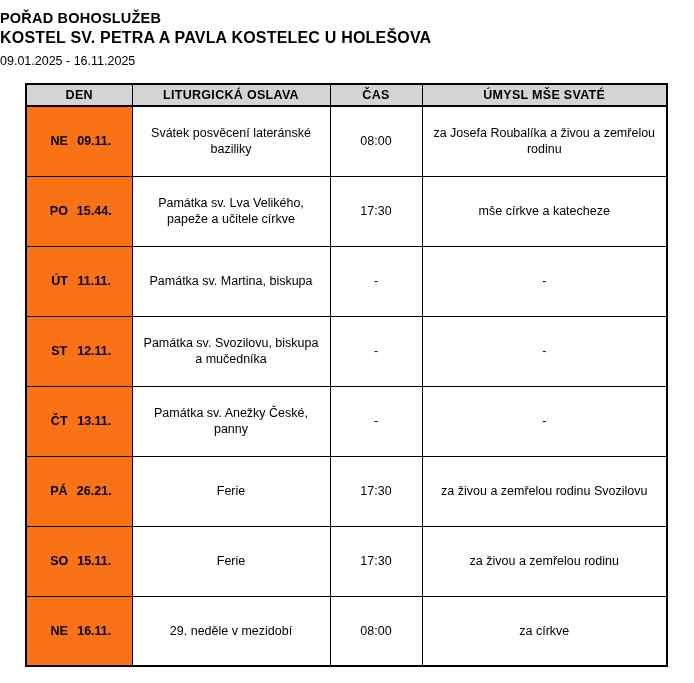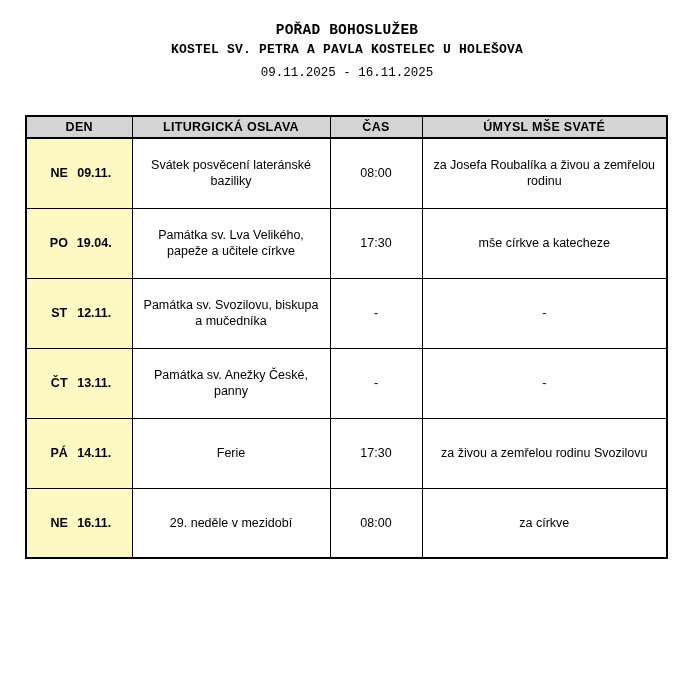--- a/index.html
+++ b/index.html
@@ -14,44 +14,42 @@
     color: #000000;
     overflow: hidden;
   }
   .page {
     width: 694px;
     height: 683px;
     position: relative;
     box-sizing: border-box;
   }
   .header {
-    text-align: center;
-    padding-top: 20px;
-    font-family: Liberation Mono, monospace;
+    padding-top: 8px;
   }
   .header .line1 {
     font-size: 14.5px;
     font-weight: bold;
     letter-spacing: 0.2px;
     line-height: 20px;
   }
   .header .line2 {
-    font-size: 13px;
+    font-size: 16px;
     font-weight: bold;
     letter-spacing: 0.2px;
     line-height: 20px;
   }
   .header .line3 {
     font-size: 12.5px;
     font-weight: normal;
     line-height: 20px;
     padding-top: 3px;
   }
   .table-wrap {
-    margin: 32px auto 0 auto;
+    margin: 12px auto 0 auto;
     width: 644px;
   }
   table.schedule {
     border-collapse: collapse;
     width: 643px;
     table-layout: fixed;
     border: 2px solid #000000;
   }
   table.schedule th,
   table.schedule td {
@@ -75,21 +73,21 @@
   col.c-intent { width: 245px; }
 
   table.schedule tbody td {
     height: 70px;
     font-size: 12.5px;
     line-height: 16px;
     text-align: center;
     padding: 4px 6px;
   }
   td.day {
-    background: #fef9c3;
+    background: #f97316;
     font-weight: bold;
     text-align: left;
     padding-left: 8px;
     font-size: 13px;
     white-space: nowrap;
   }
   td.day .dow {
     display: inline-block;
     min-width: 24px;
   }
@@ -102,21 +100,21 @@
   td.intent { }
 </style>
 </head>
 <body>
 
 <div class="page">
 
   <div class="header">
     <div class="line1">POŘAD BOHOSLUŽEB</div>
     <div class="line2">KOSTEL SV. PETRA A PAVLA KOSTELEC U HOLEŠOVA</div>
-    <div class="line3">09.11.2025 - 16.11.2025</div>
+    <div class="line3">09.01.2025 - 16.11.2025</div>
   </div>
 
   <div class="table-wrap">
     <table class="schedule">
       <colgroup>
         <col class="c-day">
         <col class="c-feast">
         <col class="c-time">
         <col class="c-intent">
       </colgroup>
@@ -134,27 +132,35 @@
           <td class="day">
             <span class="dow">NE</span><span class="date">09.11.</span>
           </td>
           <td class="feast">Svátek posvěcení lateránské baziliky</td>
           <td class="time">08:00</td>
           <td class="intent">za Josefa Roubalíka a živou a zemřelou rodinu</td>
         </tr>
 
         <tr>
           <td class="day">
-            <span class="dow">PO</span><span class="date">19.04.</span>
+            <span class="dow">PO</span><span class="date">15.44.</span>
           </td>
           <td class="feast">Památka sv. Lva Velikého, papeže a učitele církve</td>
           <td class="time">17:30</td>
           <td class="intent">mše církve a katecheze</td>
         </tr>
 
+        <tr>
+          <td class="day">
+            <span class="dow">ÚT</span><span class="date">11.11.</span>
+          </td>
+          <td class="feast">Památka sv. Martina, biskupa</td>
+          <td class="time">-</td>
+          <td class="intent">-</td>
+        </tr>
 
         <tr>
           <td class="day">
             <span class="dow">ST</span><span class="date">12.11.</span>
           </td>
           <td class="feast">Památka sv. Svozilovu, biskupa a mučedníka</td>
           <td class="time">-</td>
           <td class="intent">-</td>
         </tr>
 
@@ -162,27 +168,35 @@
           <td class="day">
             <span class="dow">ČT</span><span class="date">13.11.</span>
           </td>
           <td class="feast">Památka sv. Anežky České, panny</td>
           <td class="time">-</td>
           <td class="intent">-</td>
         </tr>
 
         <tr>
           <td class="day">
-            <span class="dow">PÁ</span><span class="date">14.11.</span>
+            <span class="dow">PÁ</span><span class="date">26.21.</span>
           </td>
           <td class="feast">Ferie</td>
           <td class="time">17:30</td>
           <td class="intent">za živou a zemřelou rodinu Svozilovu</td>
         </tr>
 
+        <tr>
+          <td class="day">
+            <span class="dow">SO</span><span class="date">15.11.</span>
+          </td>
+          <td class="feast">Ferie</td>
+          <td class="time">17:30</td>
+          <td class="intent">za živou a zemřelou rodinu</td>
+        </tr>
 
         <tr>
           <td class="day">
             <span class="dow">NE</span><span class="date">16.11.</span>
           </td>
           <td class="feast">29. neděle v mezidobí</td>
           <td class="time">08:00</td>
           <td class="intent">za církve</td>
         </tr>
 

